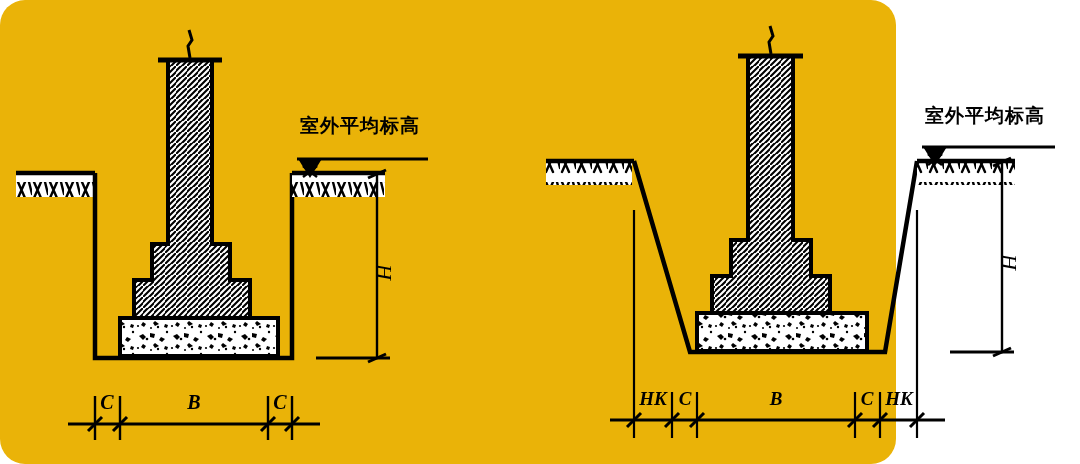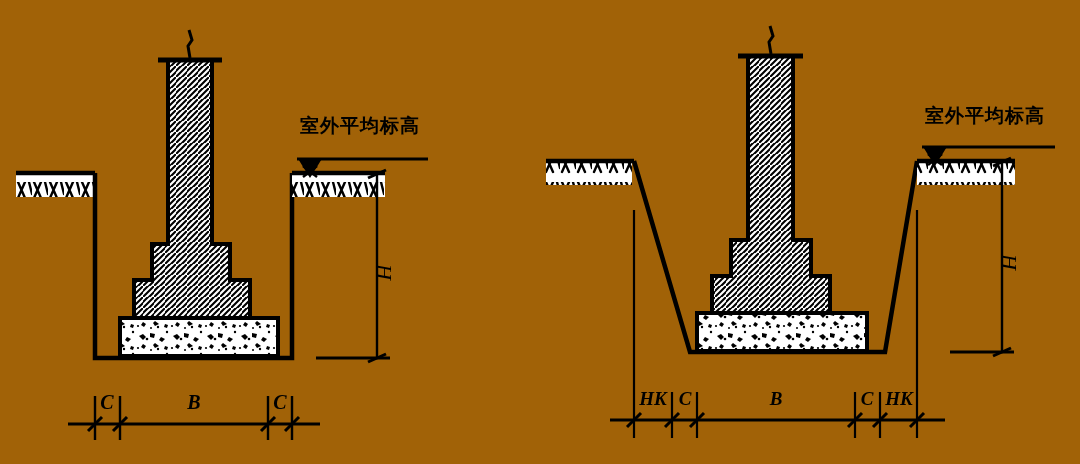--- a/index.html
+++ b/index.html
@@ -8,23 +8,24 @@
     background: #ffffff;
   }
   body {
     width: 1080px;
     height: 464px;
     font-family: "Liberation Serif", serif;
     overflow: hidden;
   }
   #figure-root {
     position: relative;
-    width: 1080px;
+    width: 896px;
     height: 464px;
-    background: #a16207;
+    background: #eab308;
+    border-radius: 25px;
   }
   svg.diagram {
     position: absolute;
     top: 0;
     left: 0;
     width: 1080px;
     height: 464px;
     display: block;
   }
   .hl-text {

